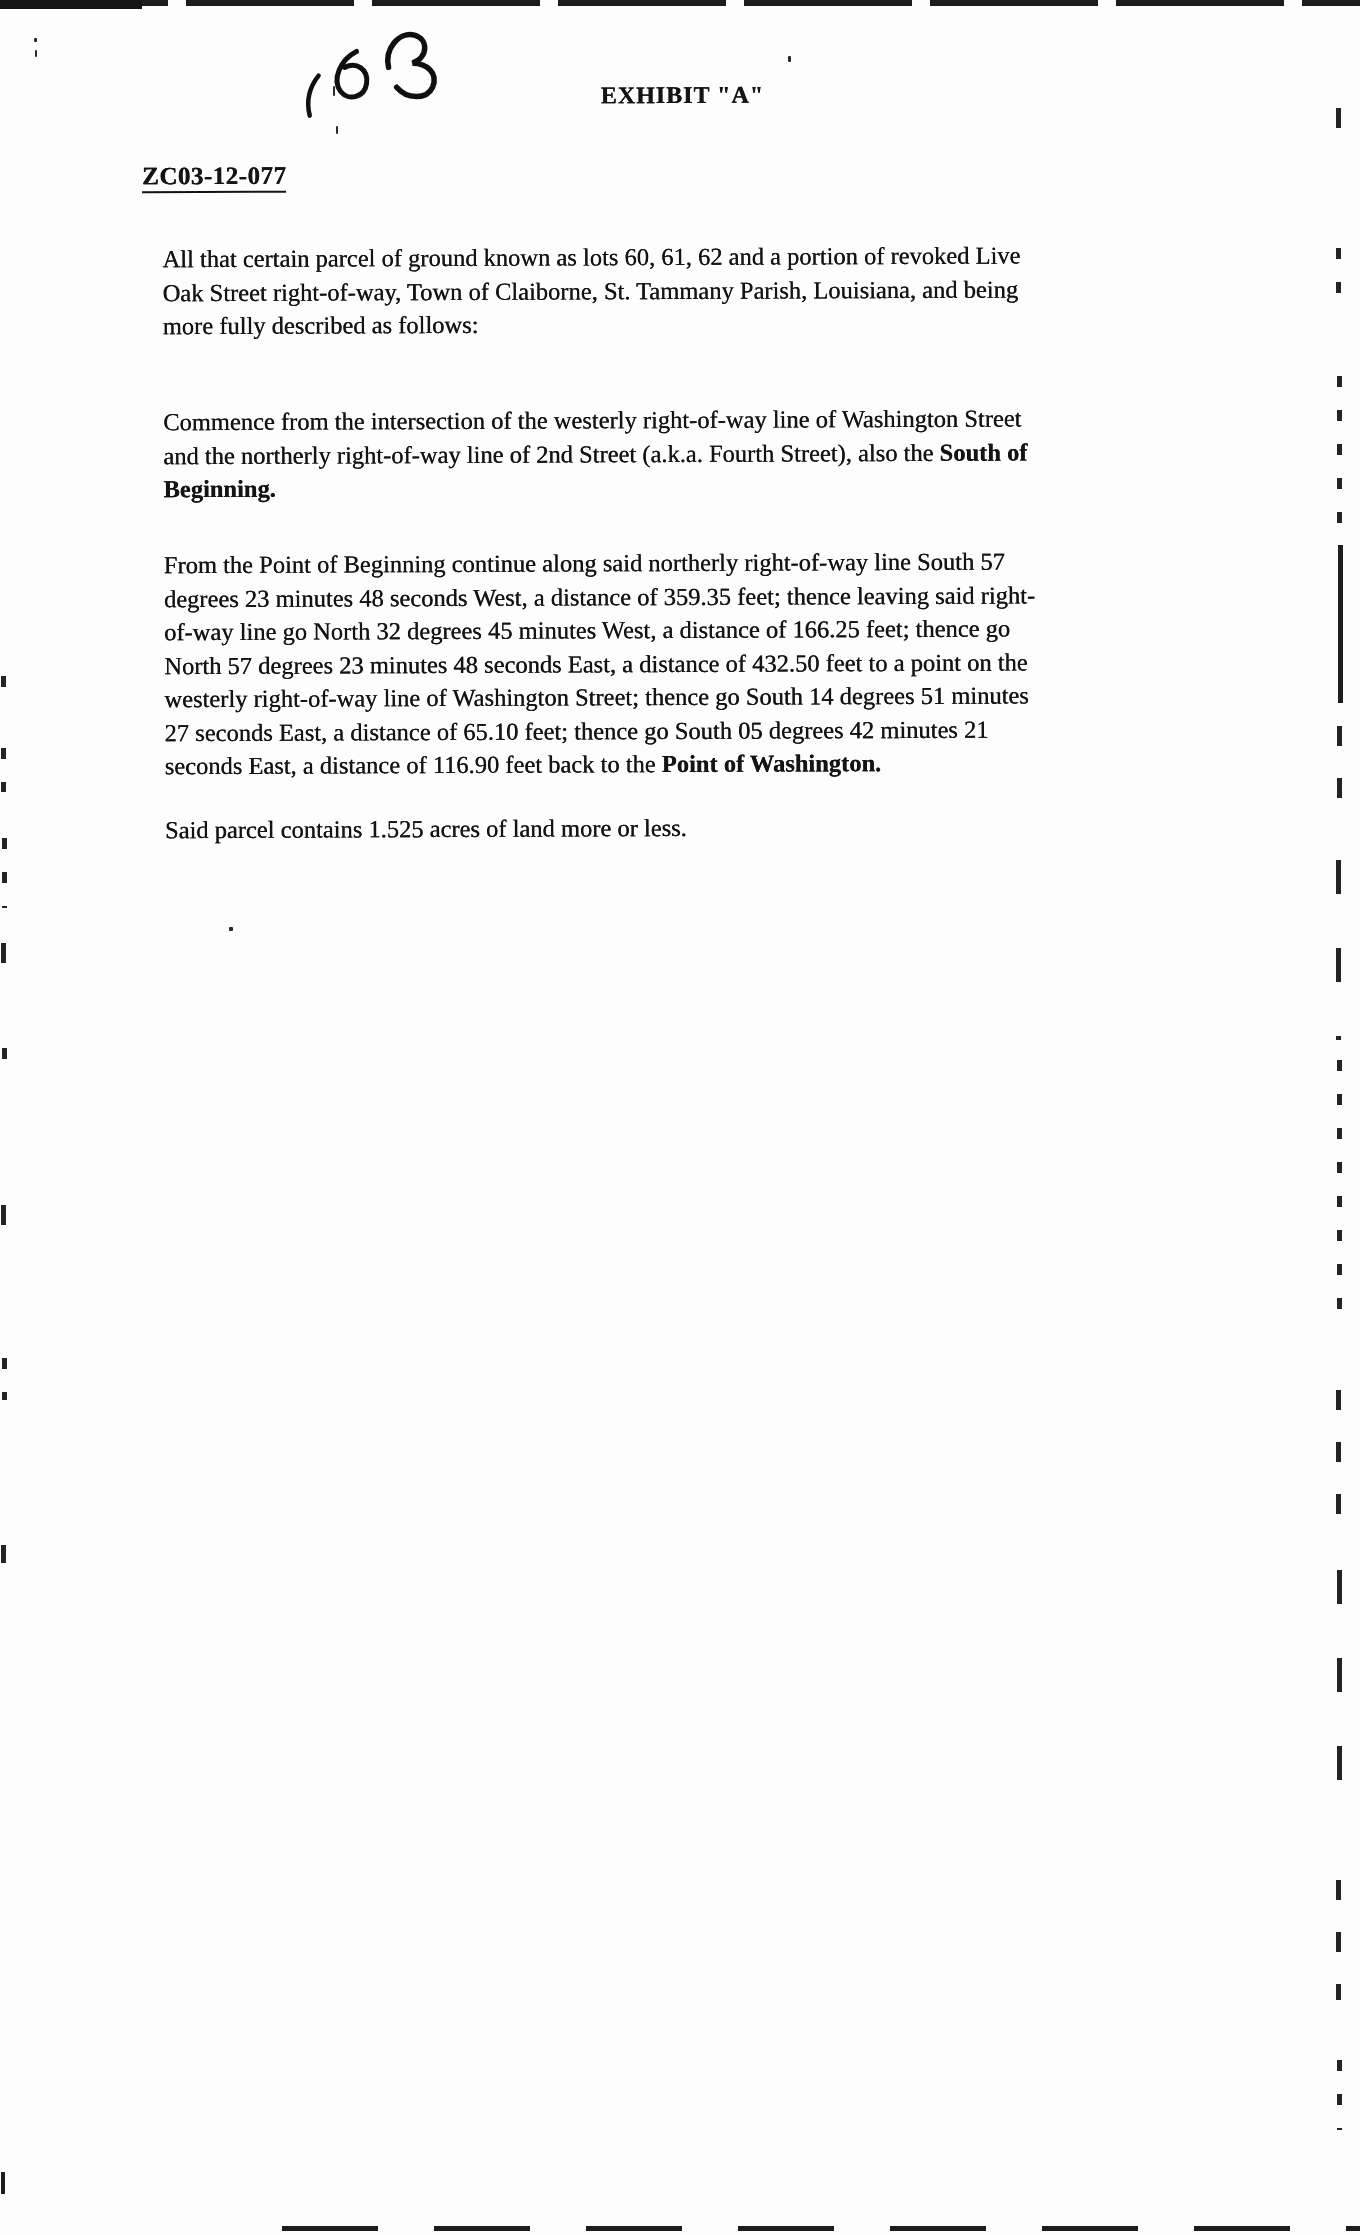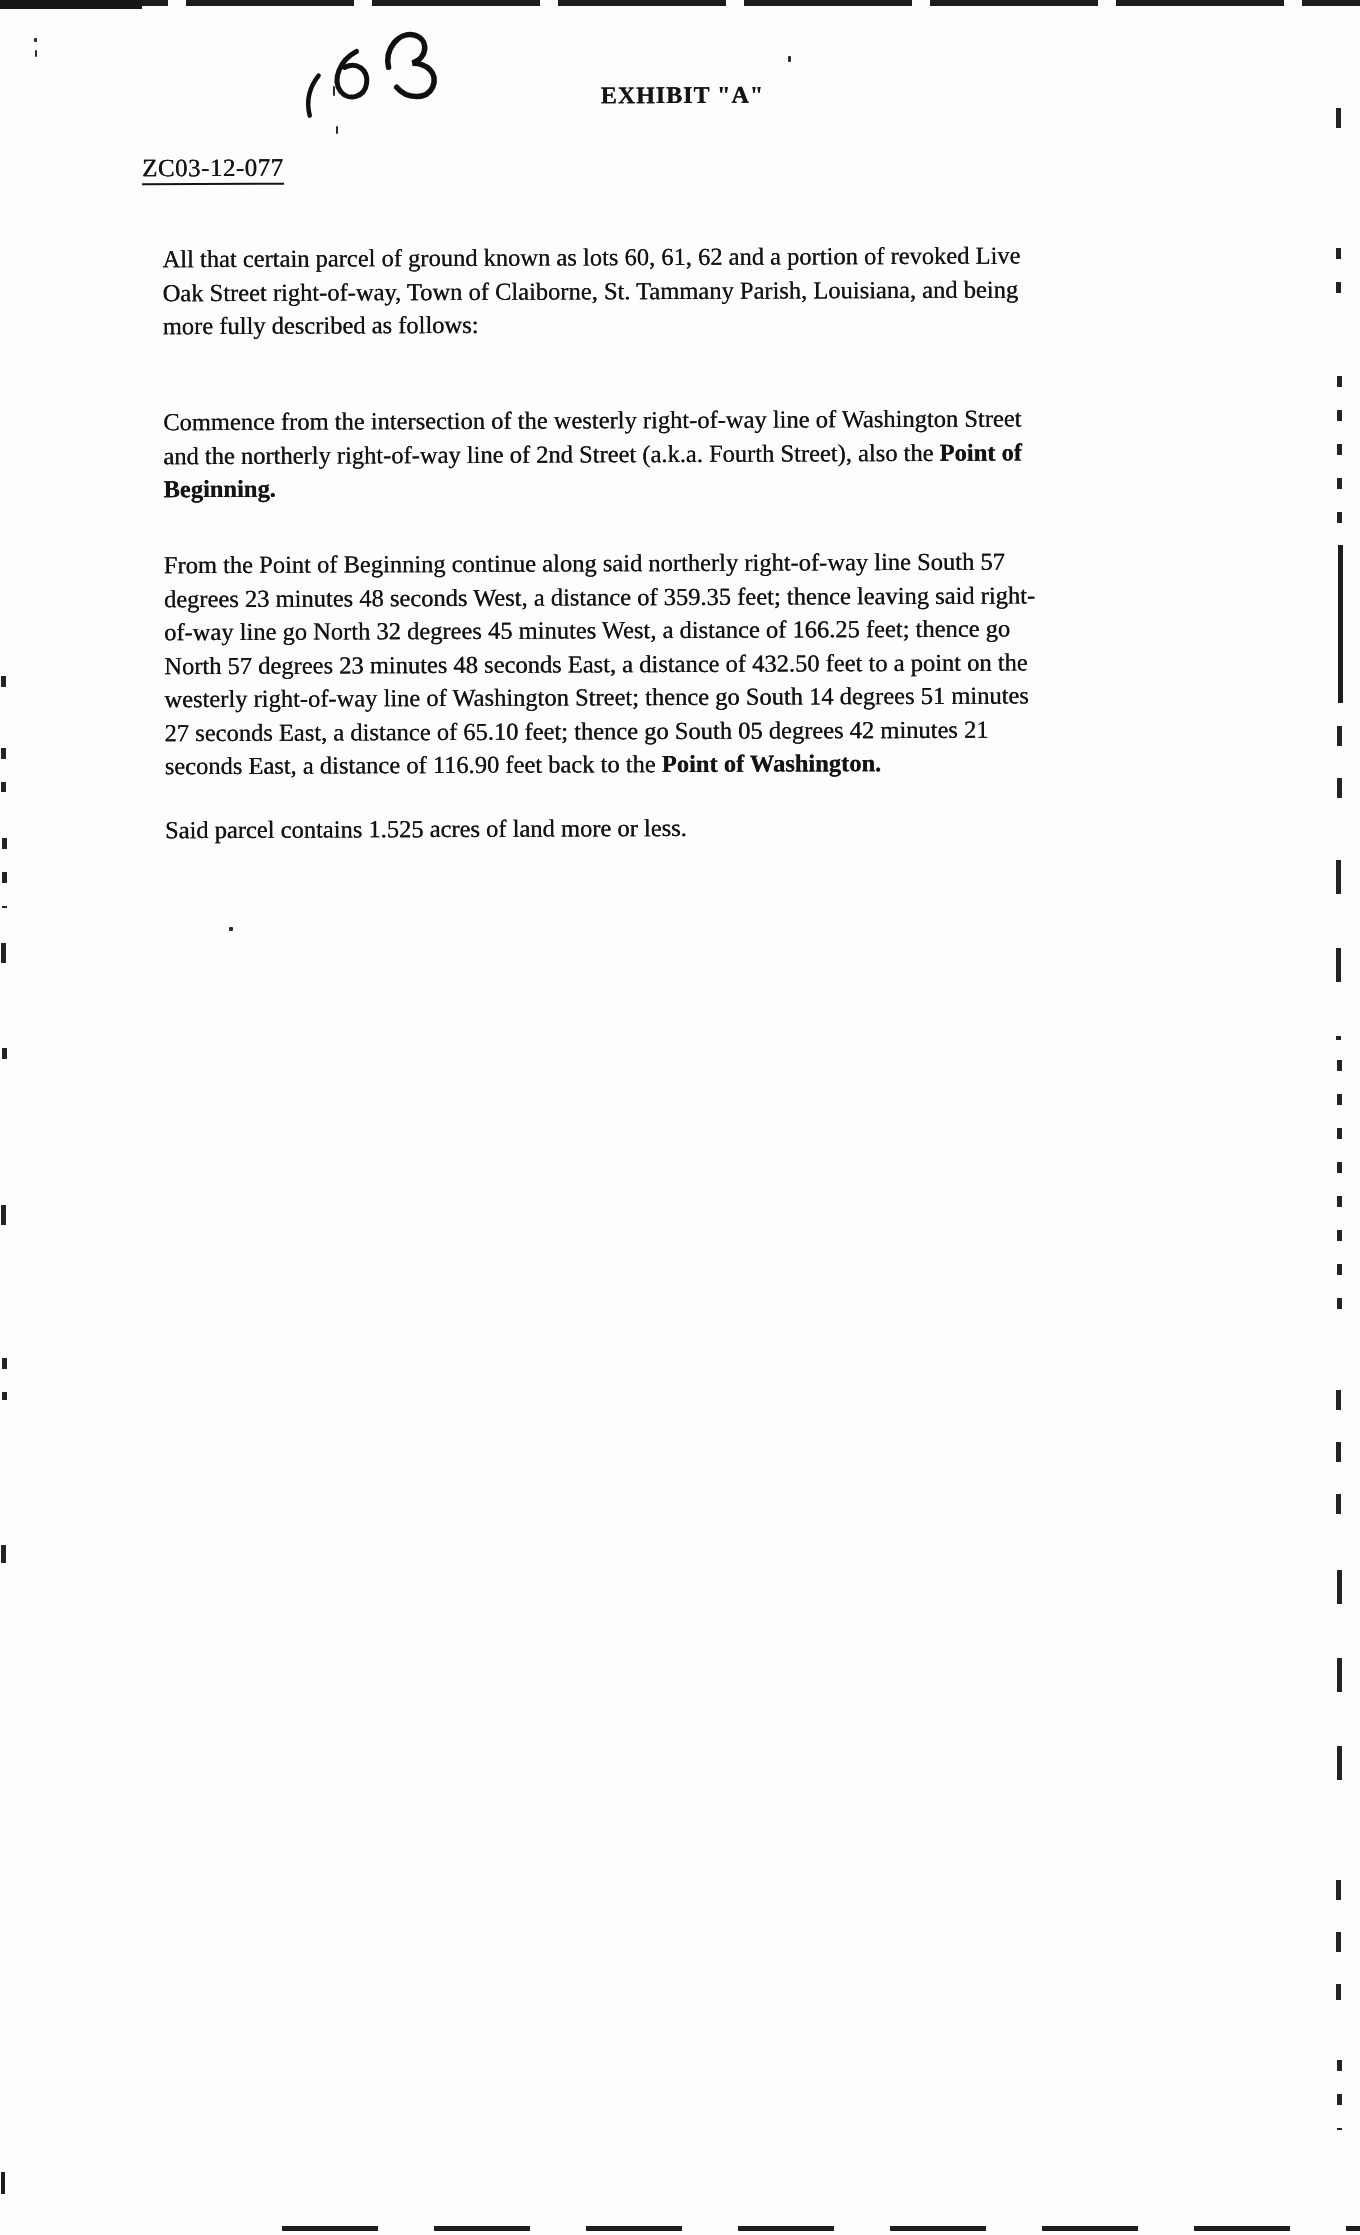--- a/index.html
+++ b/index.html
@@ -43,22 +43,22 @@
   }
   .handwriting {
     position: absolute; left: 298px; top: 22px;
   }
   .exhibit-title {
     position: absolute; left: 602px; top: 82px;
     font-size: 24px; font-weight: 700; letter-spacing: 1px;
     text-shadow: 0.4px 0 0 currentColor;
   }
   .ref-number {
-    position: absolute; left: 143px; top: 152px;
-    font-size: 25px; font-weight: 400; letter-spacing: 0.5px;
+    position: absolute; left: 143px; top: 160px;
+    font-size: 25px; font-weight: 700; letter-spacing: 0.5px;
     border-bottom: 2.5px solid #141414; padding-bottom: 1px;
     text-shadow: 0.4px 0 0 currentColor;
   }
   .para {
     position: absolute; left: 163px;
     font-size: 24.5px; line-height: 33.5px;
     text-shadow: 0.35px 0 0 currentColor;
   }
   .para .line { white-space: nowrap; }
   .p1 { top: 240px; }
@@ -119,21 +119,21 @@
     <div class="ref-number">ZC03-12-077</div>
 
     <div class="para p1">
       <div class="line">All that certain parcel of ground known as lots 60, 61, 62 and a portion of revoked Live</div>
       <div class="line">Oak Street right-of-way, Town of Claiborne, St. Tammany Parish, Louisiana, and being</div>
       <div class="line">more fully described as follows:</div>
     </div>
 
     <div class="para p2">
       <div class="line">Commence from the intersection of the westerly right-of-way line of Washington Street</div>
-      <div class="line"><span>and the northerly right-of-way line of 2nd Street (a.k.a. Fourth Street), also the </span><span class="bold">Point of</span></div>
+      <div class="line"><span>and the northerly right-of-way line of 2nd Street (a.k.a. Fourth Street), also the </span><span class="bold">South of</span></div>
       <div class="line bold">Beginning.</div>
     </div>
 
     <div class="para p3">
       <div class="line">From the Point of Beginning continue along said northerly right-of-way line South 57</div>
       <div class="line">degrees 23 minutes 48 seconds West, a distance of 359.35 feet; thence leaving said right-</div>
       <div class="line">of-way line go North 32 degrees 45 minutes West, a distance of 166.25 feet; thence go</div>
       <div class="line">North 57 degrees 23 minutes 48 seconds East, a distance of 432.50 feet to a point on the</div>
       <div class="line">westerly right-of-way line of Washington Street; thence go South 14 degrees 51 minutes</div>
       <div class="line">27 seconds East, a distance of 65.10 feet; thence go South 05 degrees 42 minutes 21</div>

